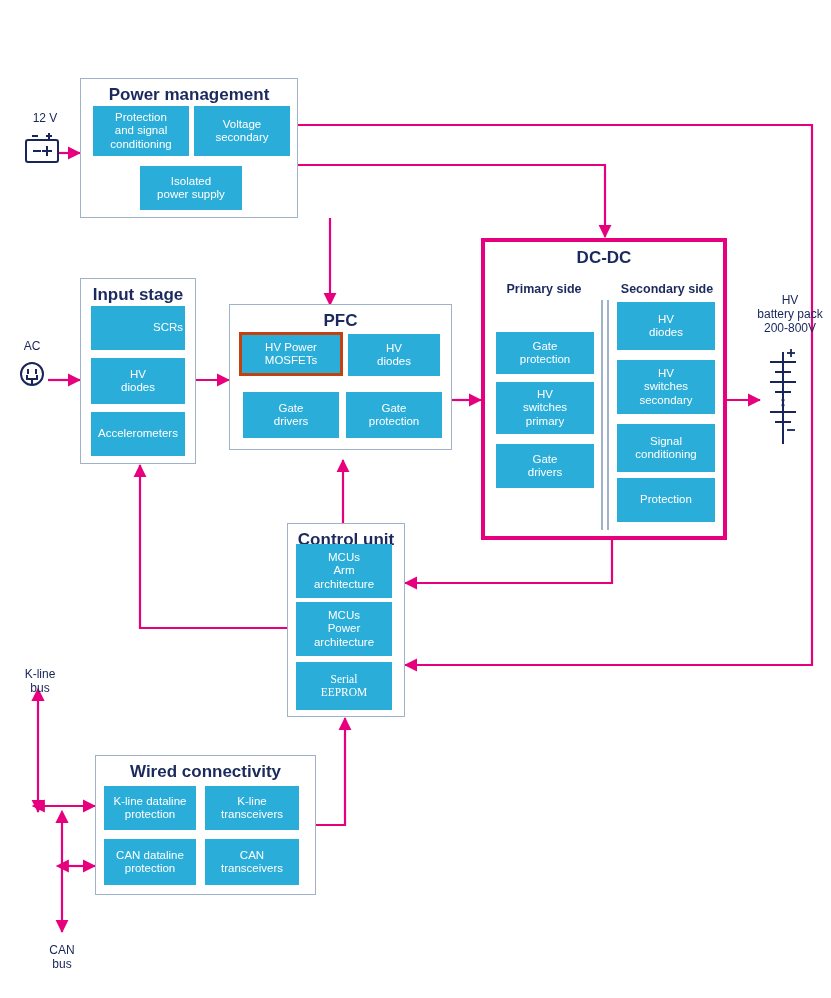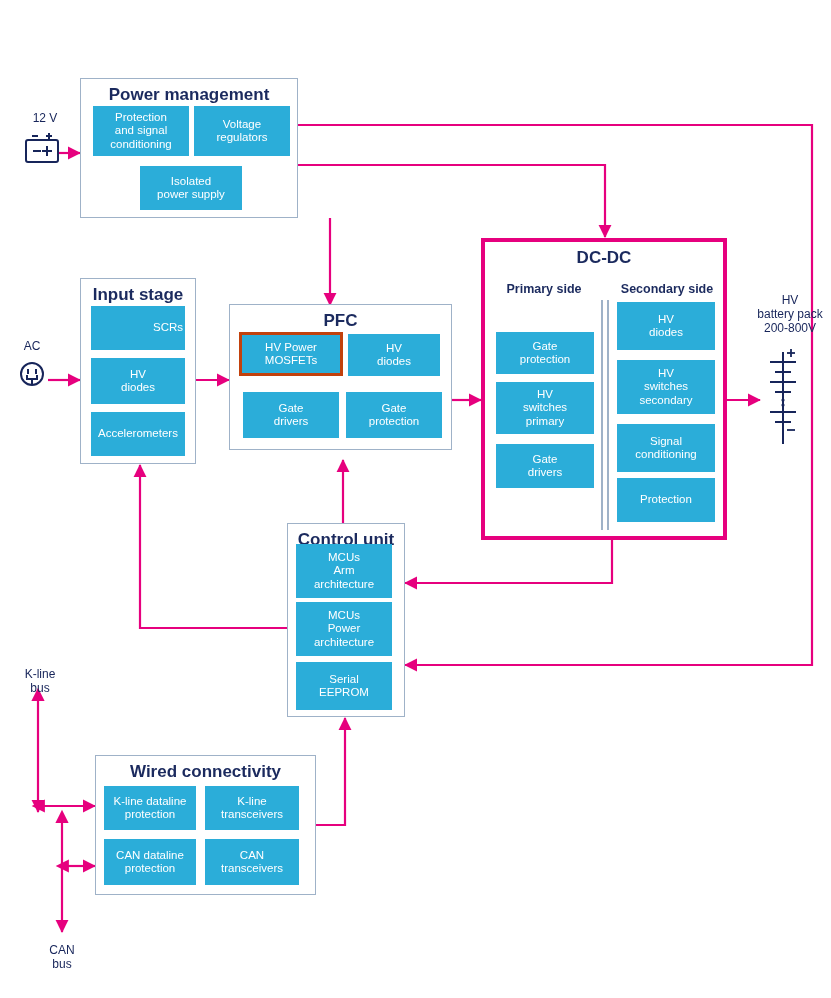--- a/index.html
+++ b/index.html
@@ -202,21 +202,21 @@
   <div class="group" style="left:80px; top:78px; width:218px; height:140px;">
     <div class="group-title">Power management</div>
   </div>
   <div class="block" style="left:93px; top:106px; width:96px; height:50px;">
     <span style="white-space:pre-line;">Protection
 and signal
 conditioning</span>
   </div>
   <div class="block" style="left:194px; top:106px; width:96px; height:50px;">
     <span style="white-space:pre-line;">Voltage
-regulators</span>
+secondary</span>
   </div>
   <div class="block" style="left:140px; top:166px; width:102px; height:44px;">
     <span style="white-space:pre-line;">Isolated
 power supply</span>
   </div>
 
   <div class="group" style="left:80px; top:278px; width:116px; height:186px;">
     <div class="group-title">Input stage</div>
   </div>
   <div class="block" style="left:91px; top:306px; width:94px; height:44px;justify-content:flex-end;">
@@ -295,21 +295,21 @@
   <div class="block" style="left:296px; top:544px; width:96px; height:54px;">
     <span style="white-space:pre-line;">MCUs
 Arm
 architecture</span>
   </div>
   <div class="block" style="left:296px; top:602px; width:96px; height:54px;">
     <span style="white-space:pre-line;">MCUs
 Power
 architecture</span>
   </div>
-  <div class="block" style="left:296px; top:662px; width:96px; height:48px;">
+  <div class="block" style="left:296px; top:662px; width:96px; height:48px;font-family:Liberation Serif, serif;">
     <span style="white-space:pre-line;">Serial
 EEPROM</span>
   </div>
 
   <div class="group" style="left:95px; top:755px; width:221px; height:140px;">
     <div class="group-title">Wired connectivity</div>
   </div>
   <div class="block" style="left:104px; top:786px; width:92px; height:44px;">
     <span style="white-space:pre-line;">K-line dataline
 protection</span>

